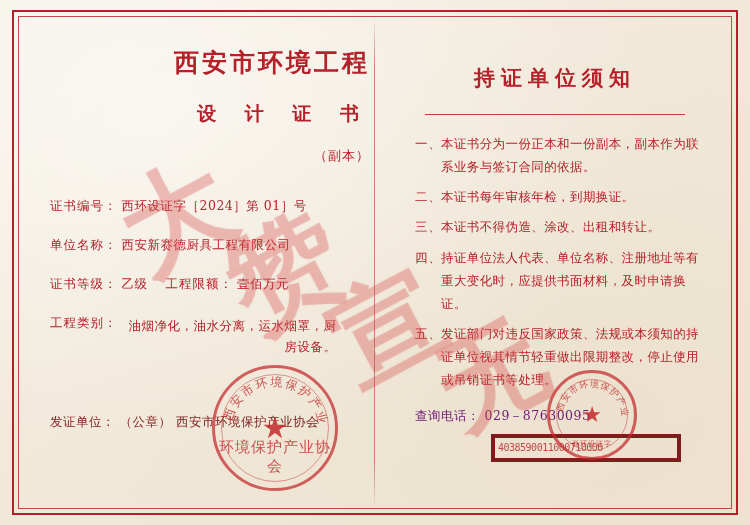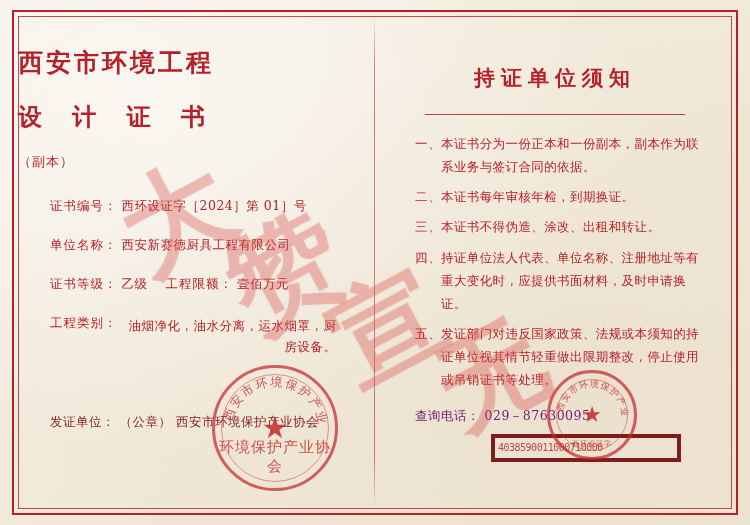--- a/index.html
+++ b/index.html
@@ -53,33 +53,33 @@
   }
   .panel-left { left: 18px; width: 352px; }
   .panel-right { left: 379px; width: 352px; }
 
   
   .title-block {
     position: absolute;
     top: 30px;
     left: 0;
     width: 352px;
-    text-align: left;
+    text-align: right;
     color: #b5202a;
   }
   .title-line1 {
     font-family: "DejaVu Serif", serif;
     font-size: 25px;
     font-weight: bold;
     letter-spacing: 3px;
     white-space: nowrap;
   }
   .title-line2 {
     font-family: "DejaVu Serif", serif;
-    font-size: 24px;
+    font-size: 19px;
     font-weight: bold;
     letter-spacing: 11px;
     margin-top: 22px;
     white-space: nowrap;
   }
   .title-sub {
     font-family: "DejaVu Serif", serif;
     font-size: 13px;
     color: #b5202a;
     margin-top: 20px;

